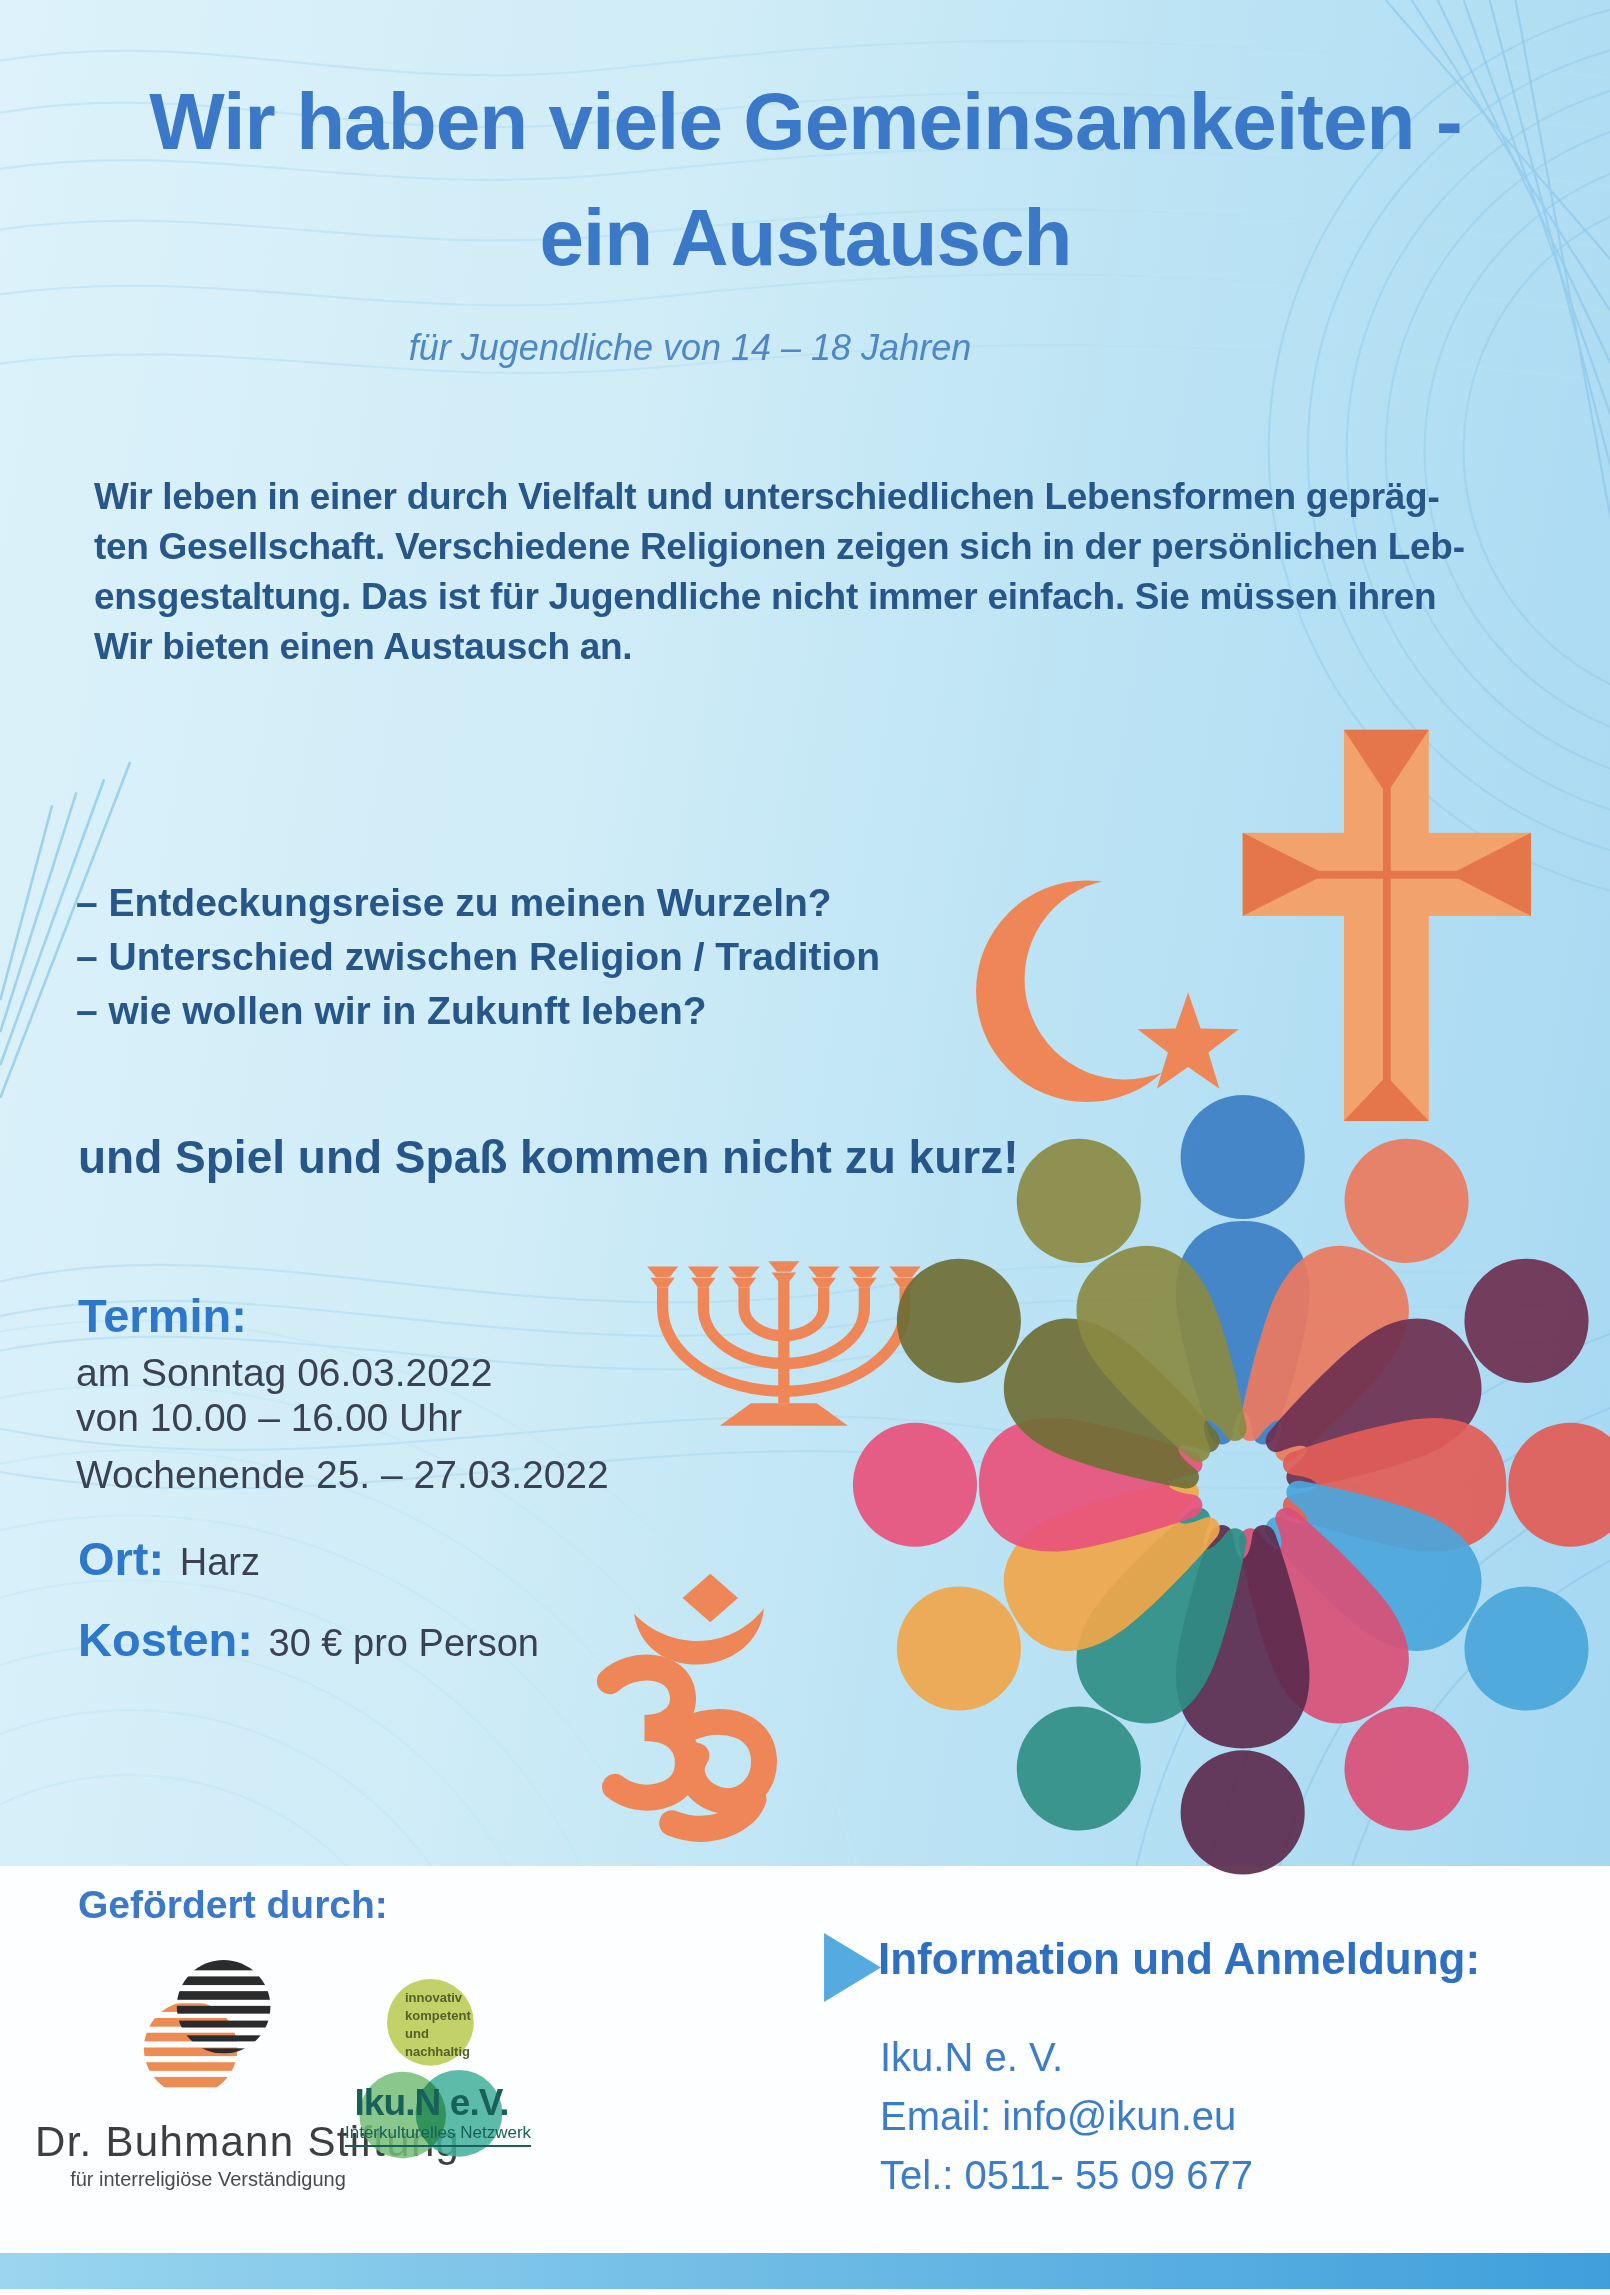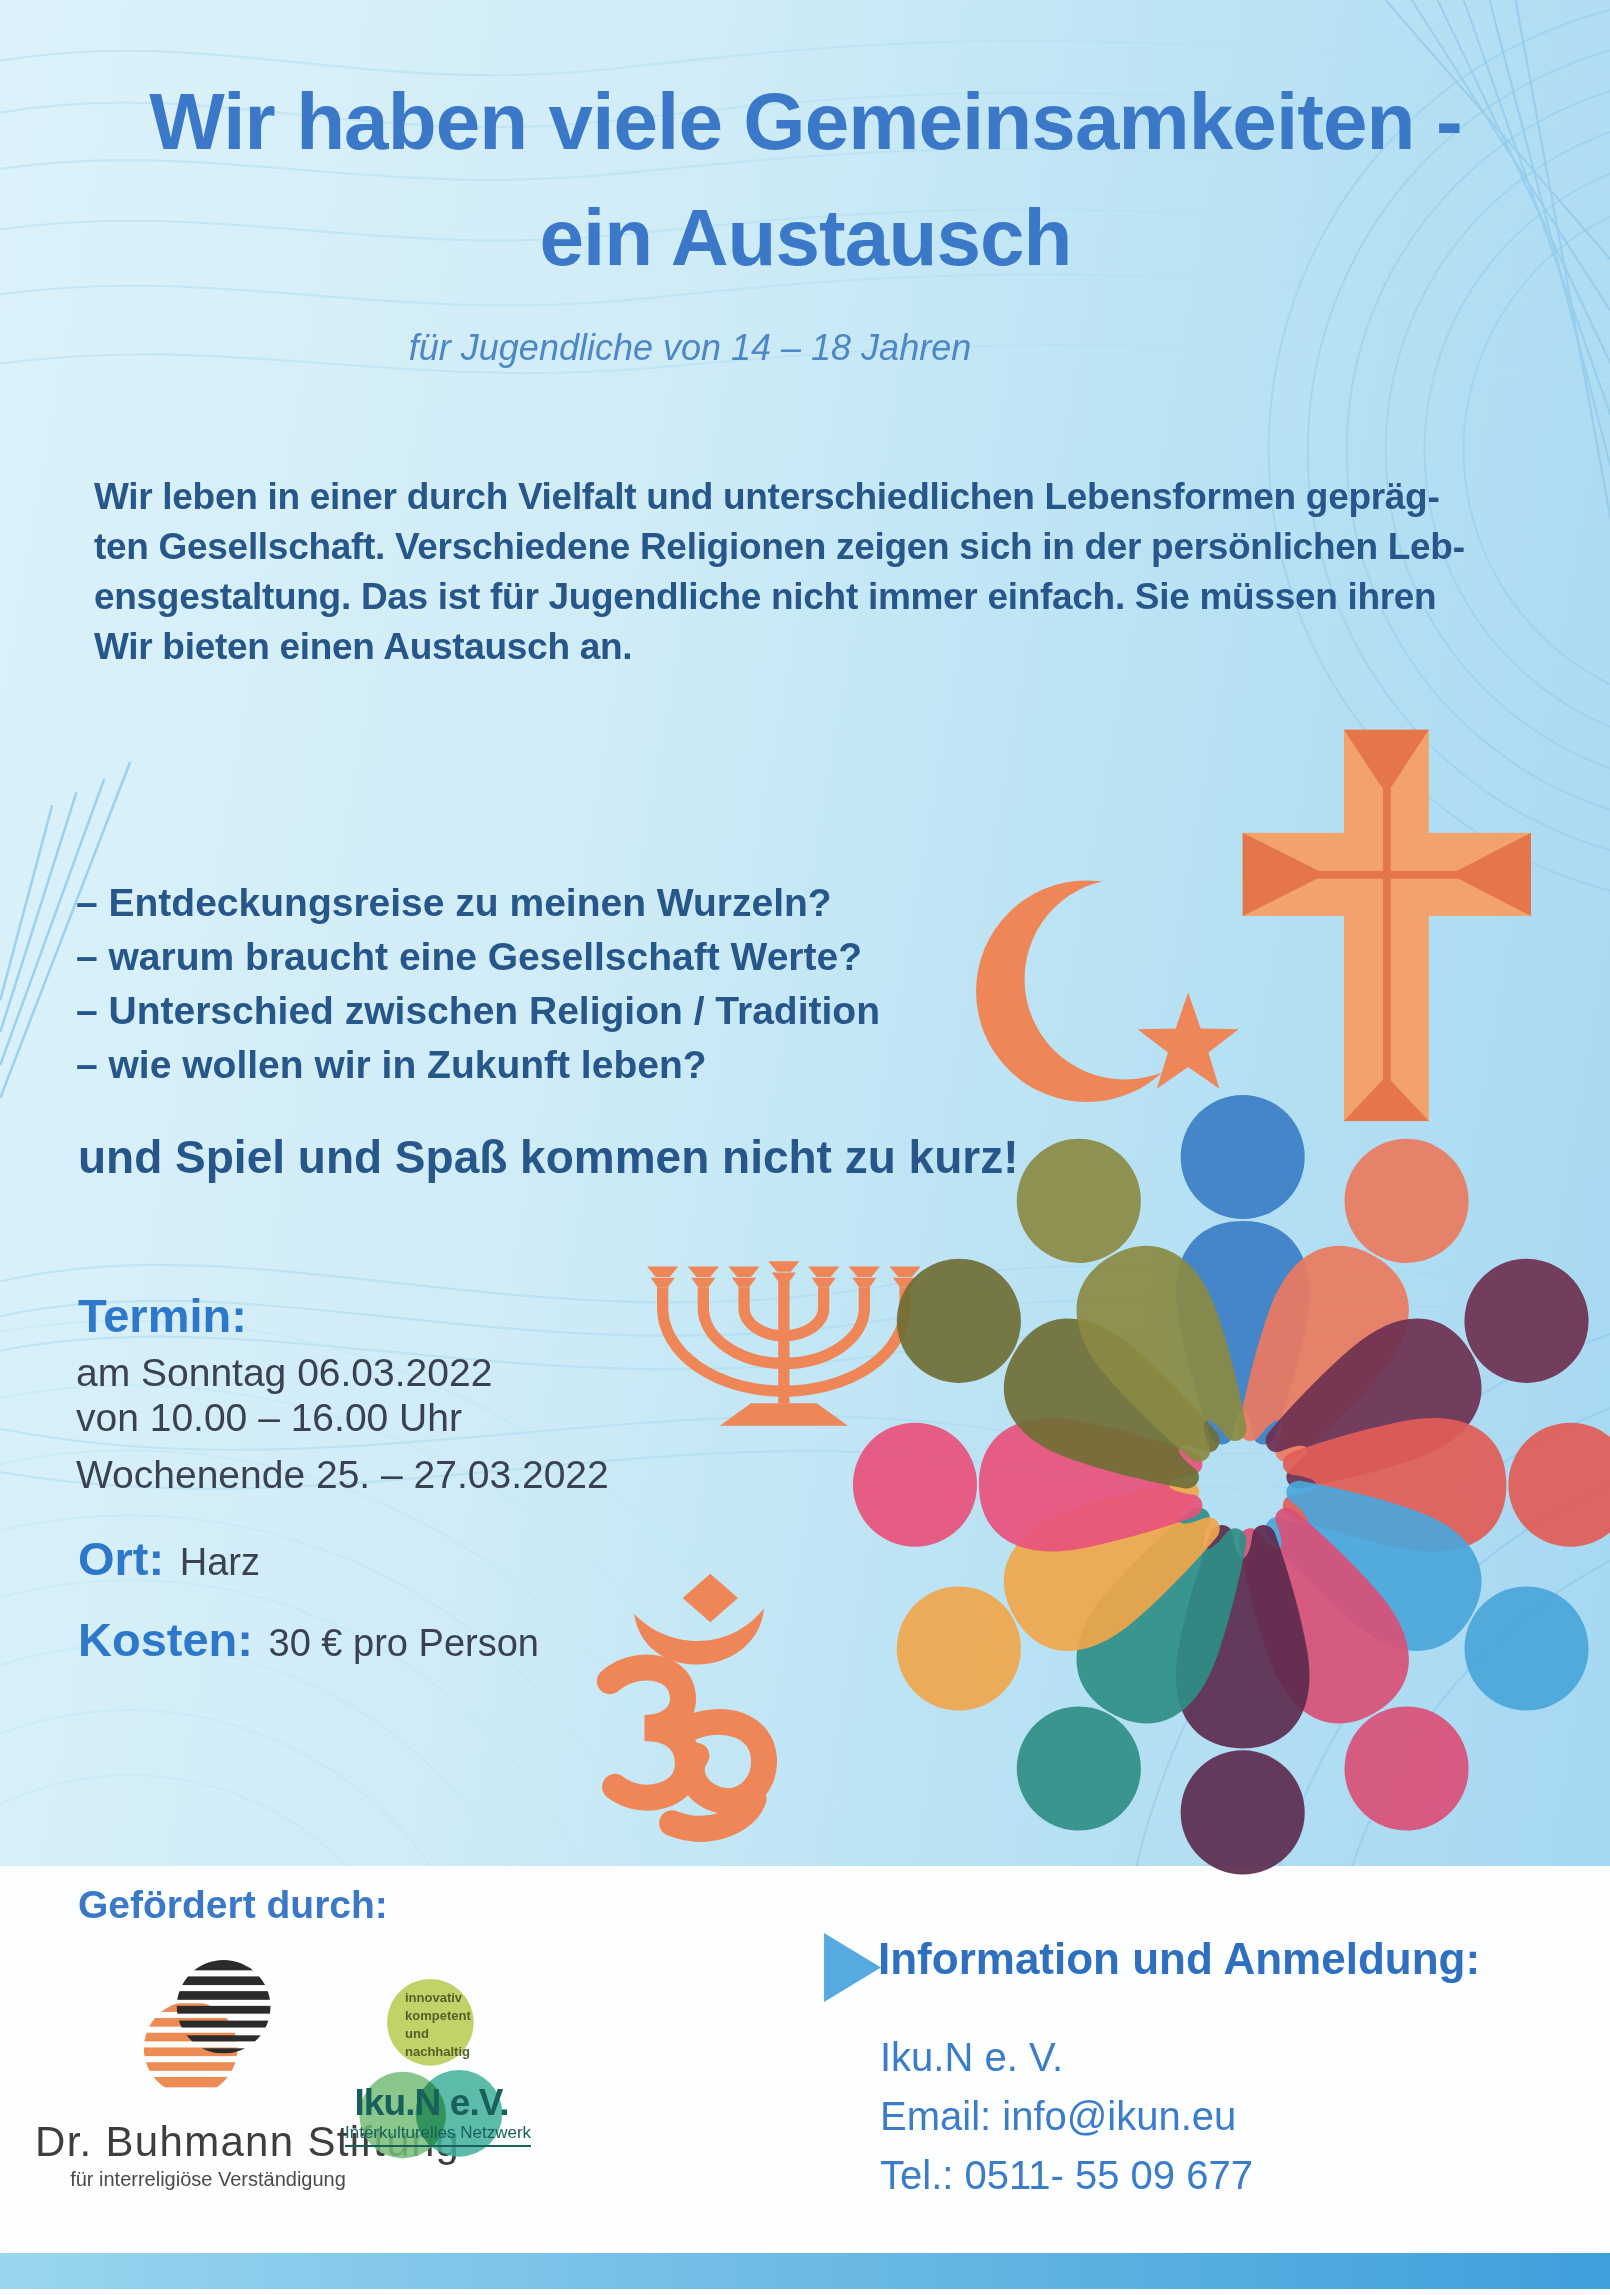--- a/index.html
+++ b/index.html
@@ -264,21 +264,20 @@
 
   <div class="txt intro">
     <div>Wir leben in einer durch Vielfalt und unterschiedlichen Lebensformen gepräg-</div>
     <div>ten Gesellschaft. Verschiedene Religionen zeigen sich in der persönlichen Leb-</div>
     <div>ensgestaltung. Das ist für Jugendliche nicht immer einfach. Sie müssen ihren</div>
     <div>Wir bieten einen Austausch an.</div>
   </div>
 
   <div class="txt q-list">
     <div>– Entdeckungsreise zu meinen Wurzeln?</div>
-    <div>– warum braucht eine Gesellschaft Werte?</div>
     <div>– Unterschied zwischen Religion / Tradition</div>
     <div>– wie wollen wir in Zukunft leben?</div>
   </div>
   <div class="txt fun-note">und Spiel und Spaß kommen nicht zu kurz!</div>
 
   <div class="txt label-blue termin-label">Termin:</div>
   <div class="txt detail-dark d1">am Sonntag 06.03.2022</div>
   <div class="txt detail-dark d2">von 10.00 – 16.00 Uhr</div>
   <div class="txt detail-dark d3">Wochenende 25. – 27.03.2022</div>
 

